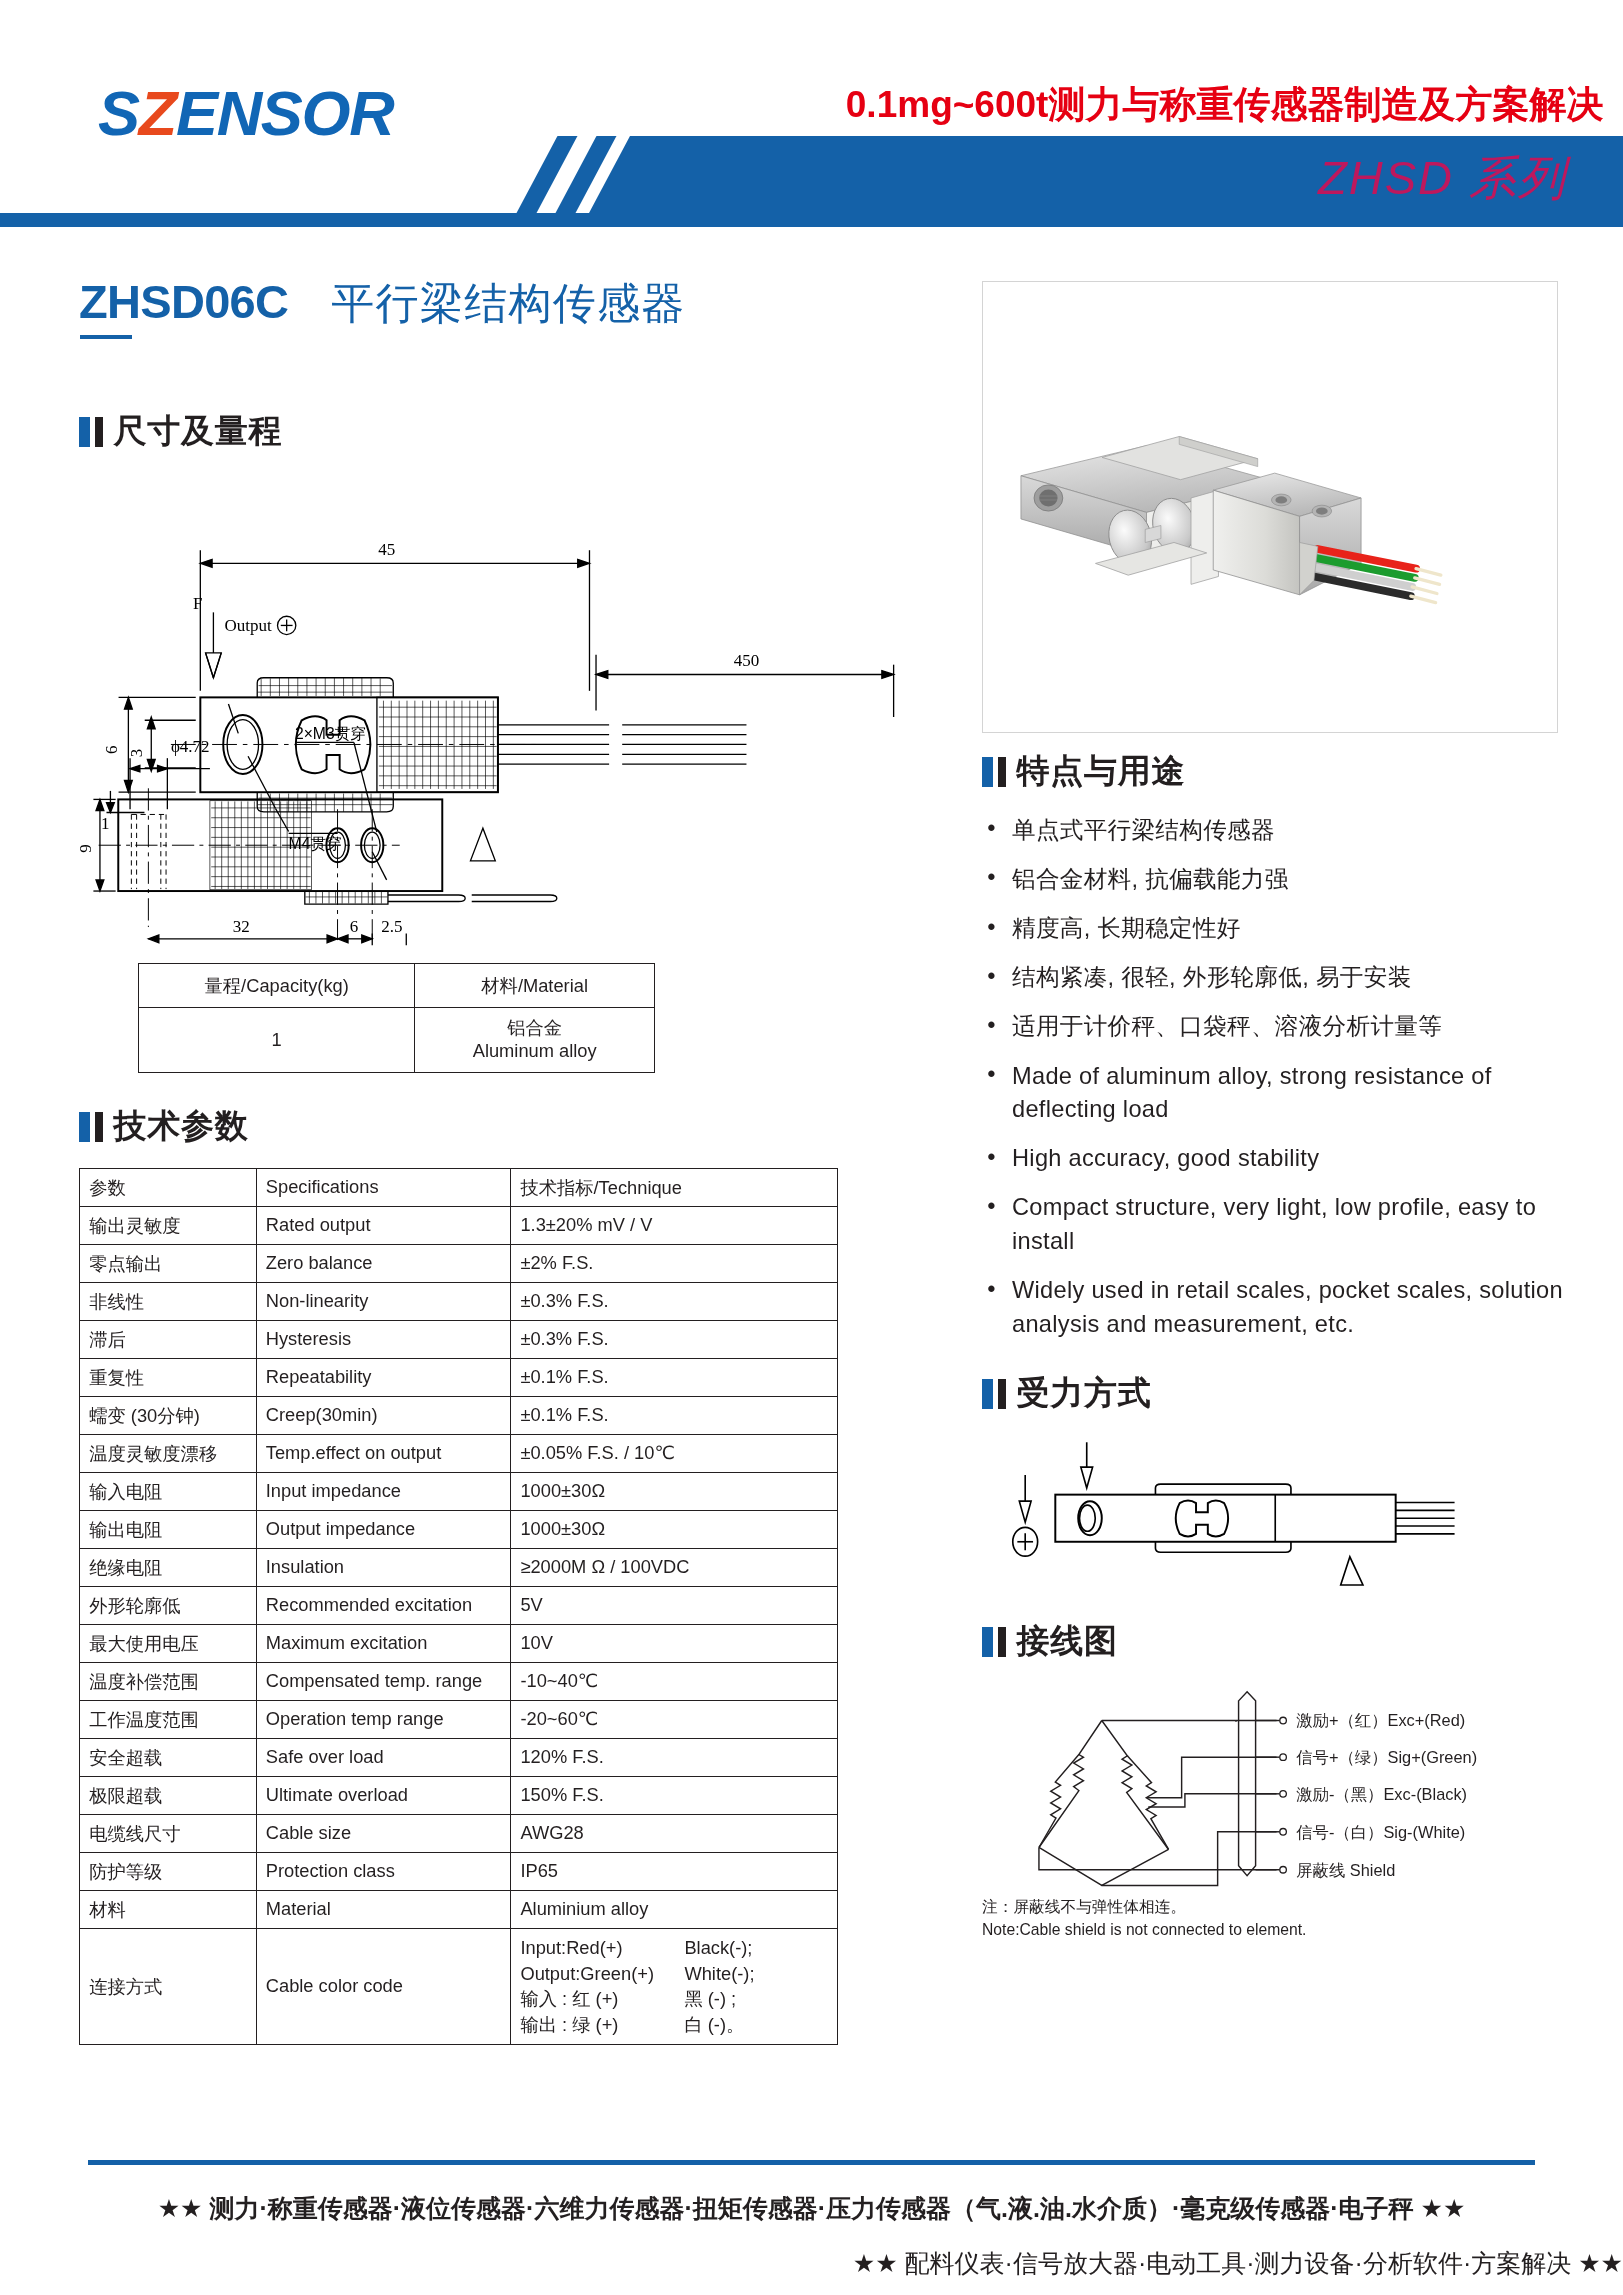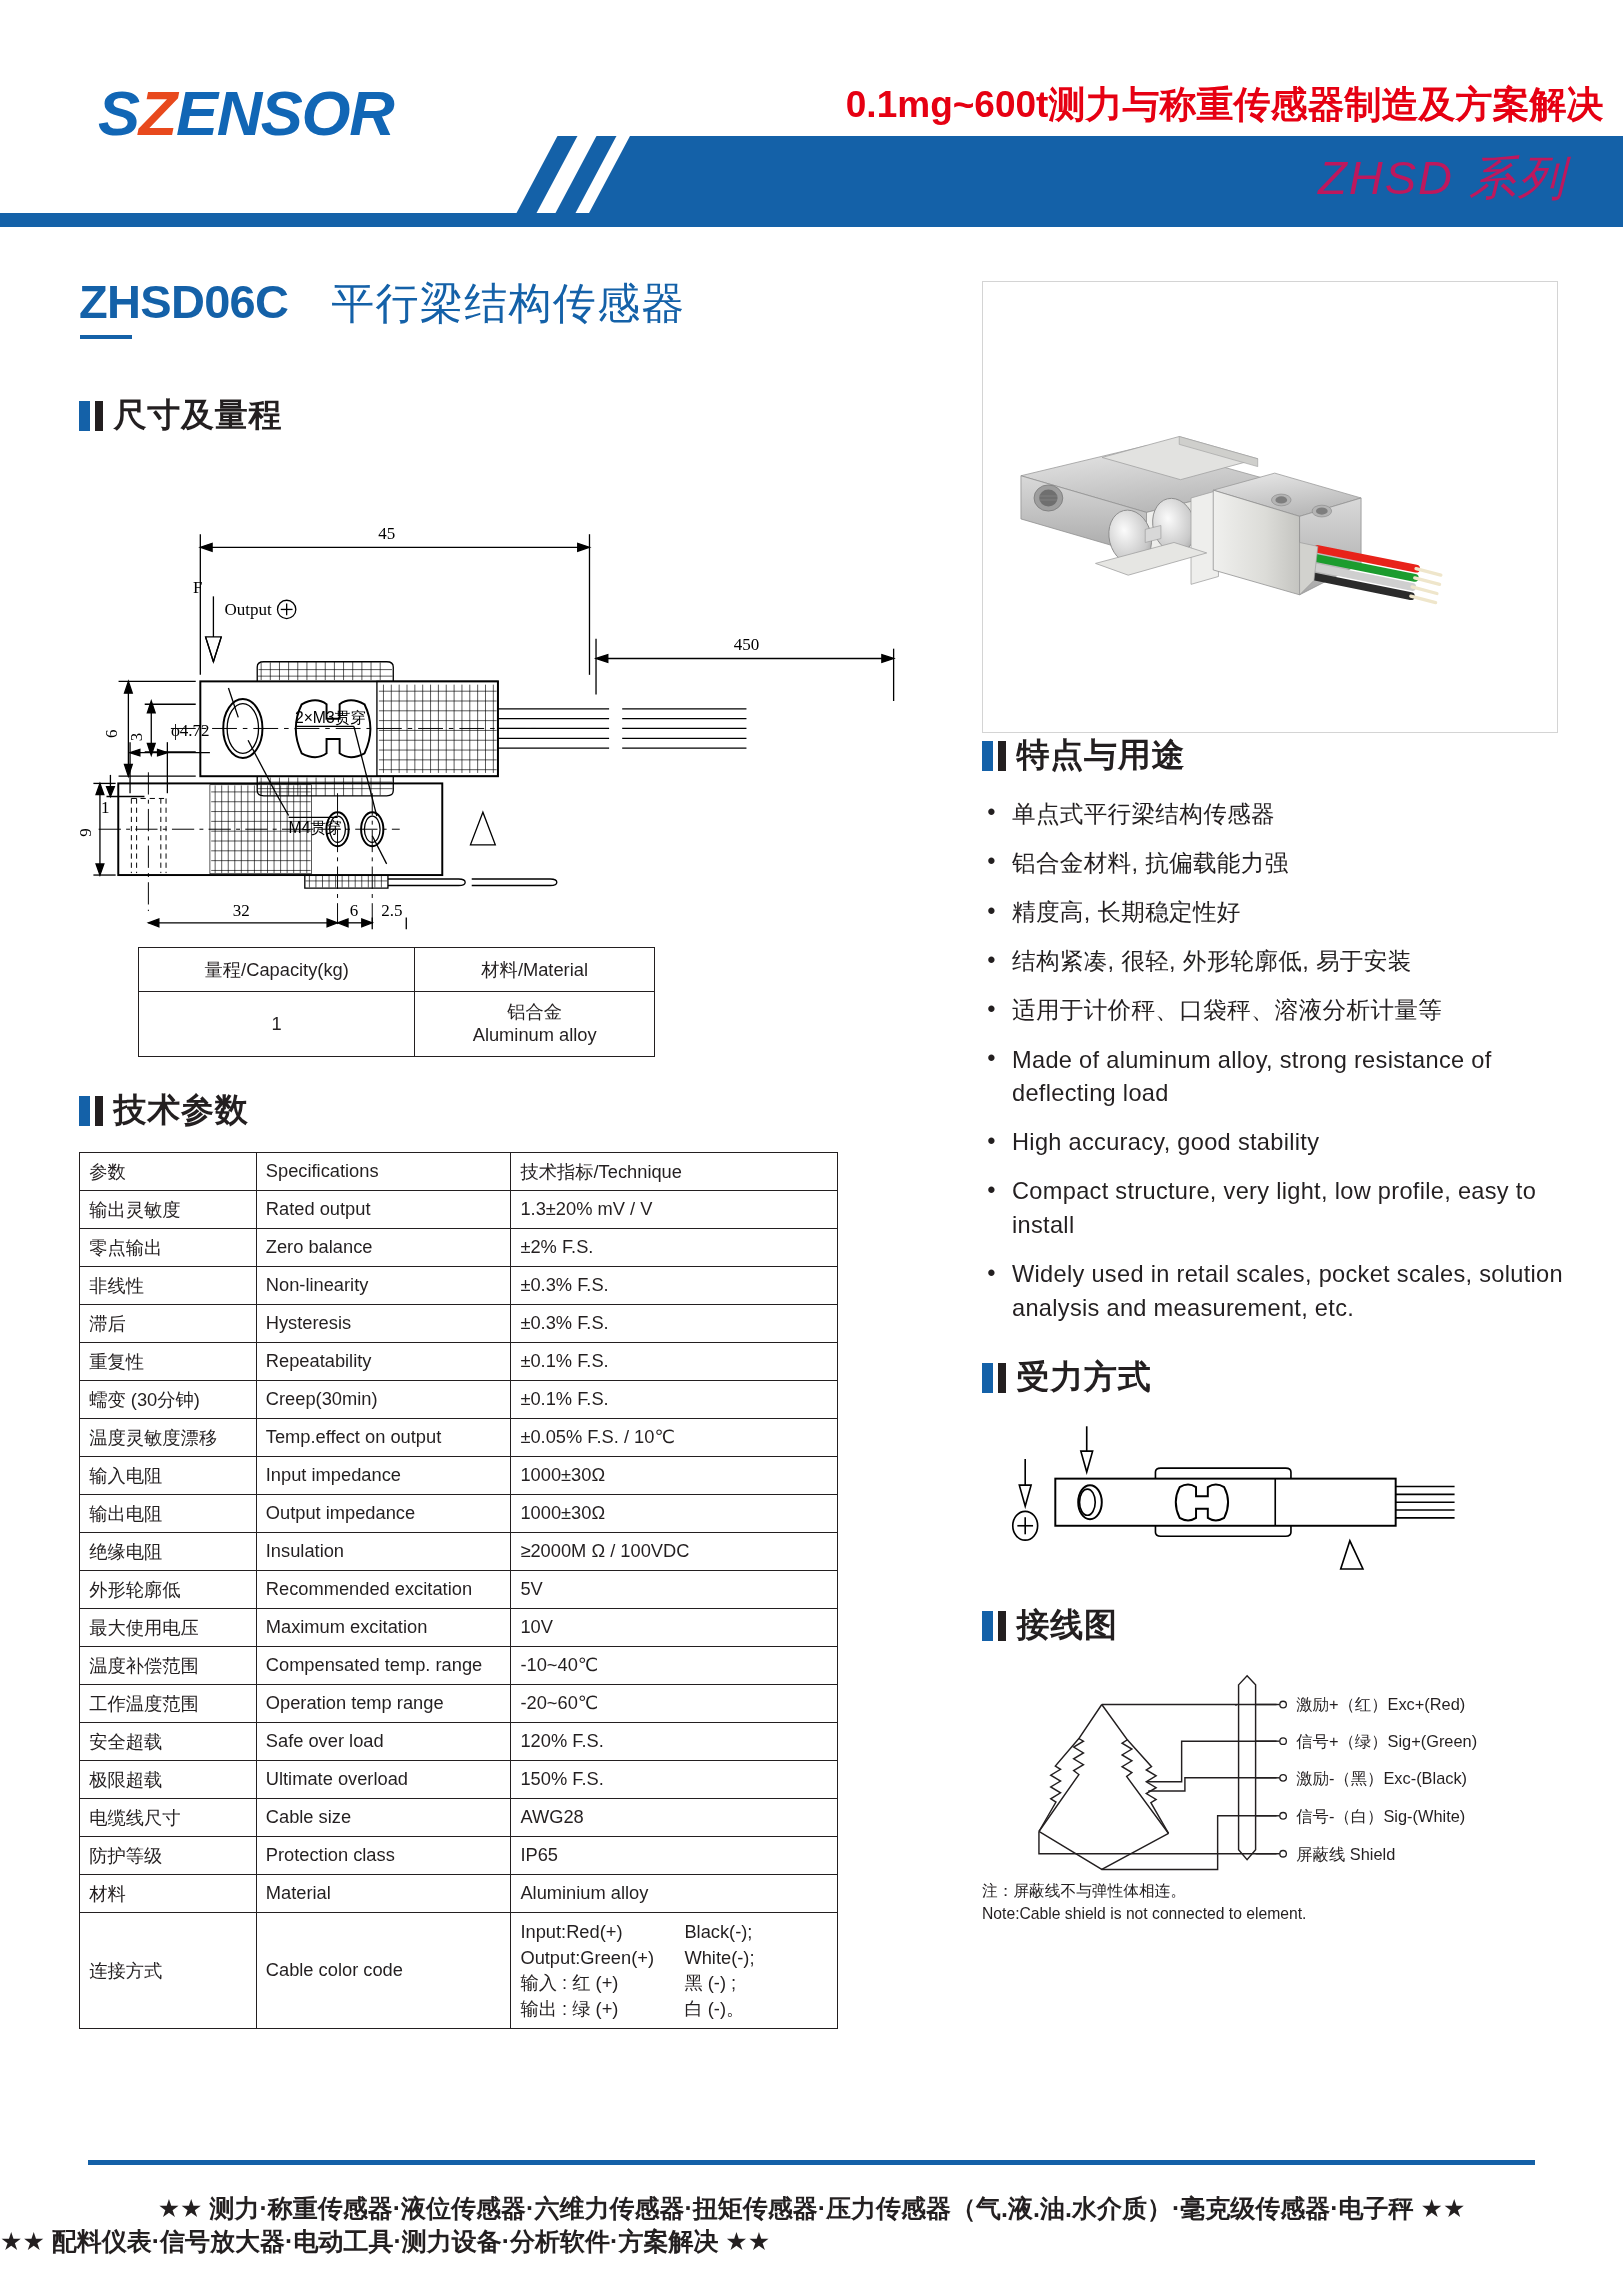--- a/index.html
+++ b/index.html
@@ -51,21 +51,21 @@
     background: #1461a8;
   }
 
   
   .prod-title-row { position: absolute; left: 79px; top: 274px; display: flex; align-items: baseline; }
   .prod-code { font-size: 47px; font-weight: bold; color: #1461a8; letter-spacing: -0.7px; }
   .prod-name { font-size: 43px; font-weight: normal; color: #1461a8; margin-left: 43px; letter-spacing: 1.3px; }
   .title-underline { position: absolute; left: 80px; top: 335px; width: 52px; height: 3.9px; background: #1461a8; }
 
   
-  .sec-head { display: flex; align-items: center; }
+  .sec-head { display: flex; align-items: center; margin-top: 16px; }
   .sec-bar1 { width: 11px; height: 30px; background: #1461a8; }
   .sec-bar2 { width: 8.5px; height: 30px; background: #231f20; margin-left: 4.6px; }
   .sec-text { font-size: 33px; font-weight: bold; color: #231f20; margin-left: 10.5px; letter-spacing: 0.7px; }
 
   
   .left-col { position: absolute; left: 79px; top: 393px; width: 864px; }
   .drawing-wrap { position: relative; margin-top: 21px; height: 484px; }
   .cap-table { margin-top: 3.9px; margin-left: 59px; border-collapse: collapse; width: 517px; }
   .cap-table td { border: 1.3px solid #231f20; font-size: 18.3px; text-align: center; padding: 9.2px 3.9px; }
   .cap-table td.hdr { height: 42px; }
@@ -100,21 +100,21 @@
   .force-wrap { margin-top: 13px; height: 164px; position: relative; }
 
   .wire-head { margin-top: 26px; }
   .wire-wrap { margin-top: 11.8px; position: relative; height: 216px; }
   .wire-note { margin-top: 3.9px; font-size: 15.7px; line-height: 1.45; }
 
   
   .footer { position: absolute; left: 0; top: 2160px; width: 1623px; }
   .footer-rule { margin: 0 88px; height: 4.6px; background: #1461a8; }
   .footer-line1 { margin-top: 27.5px; text-align: center; font-size: 25px; font-weight: bold; letter-spacing: 0px; }
-  .footer-line2 { text-align: left; font-size: 25px; font-weight: bold; }
+  .footer-line2 { margin-top: 22px; text-align: right; font-size: 25px; font-weight: normal; }
 
   svg { display: block; }
   .dimtxt { font-family: "Liberation Serif", serif; font-size: 26px; fill: #000; }
   .dimtxt-cn { font-family: "Liberation Sans", sans-serif; font-size: 24px; fill: #000; }
   .wiretxt { font-family: "Liberation Sans", sans-serif; font-size: 25px; fill: #231f20; }
 </style>
 </head>
 <body>
 
 <div class="header">

